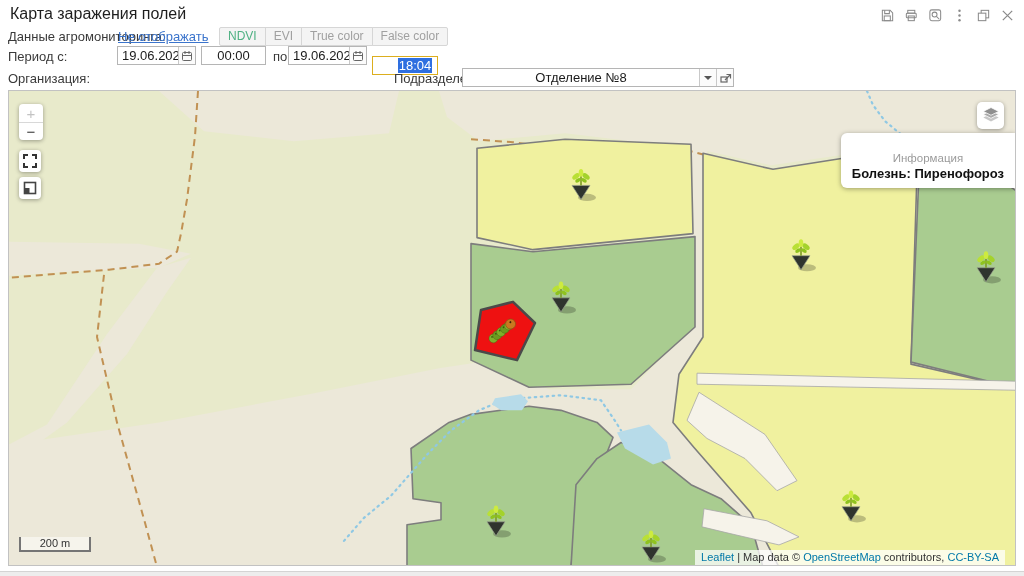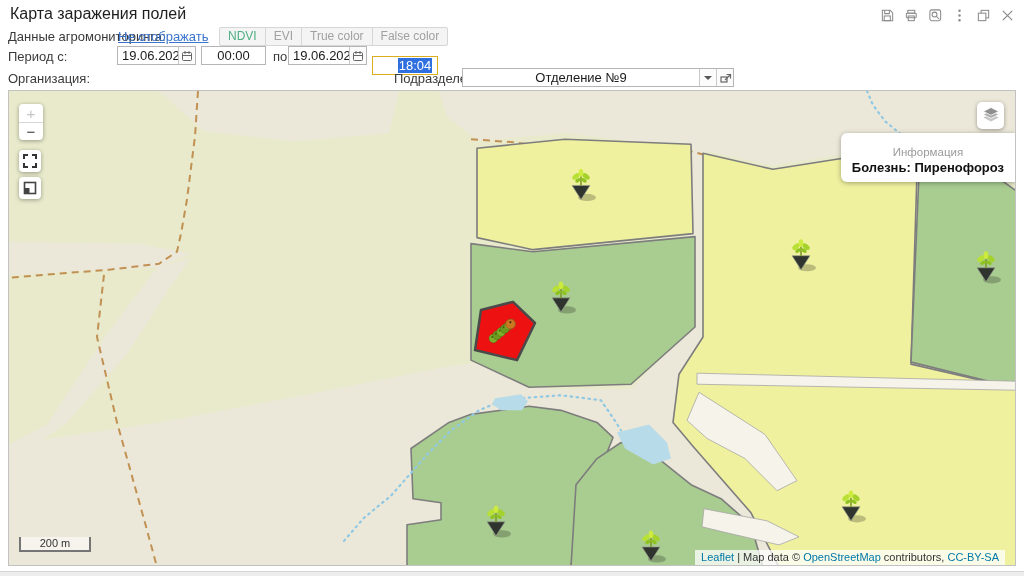--- a/index.html
+++ b/index.html
@@ -44,21 +44,21 @@
   .zbtn.dis { color:#c3c3c3; cursor:default; }
   .zbtn + .zbtn { border-top:1px solid #d8d8d8; }
   .fsbtn { left:10px; top:59px; width:22px; height:22px; display:flex; align-items:center;
            justify-content:center; cursor:pointer; }
   .selbtn { left:10px; top:86px; width:22px; height:22px; display:flex; align-items:center;
             justify-content:center; cursor:pointer; }
   .layersbtn { right:11px; top:11px; width:27px; height:27px; border-radius:5px;
                display:flex; align-items:center; justify-content:center; cursor:pointer; }
 
   .infotip { position:absolute; right:0; top:42px; background:#fff; border-radius:6px 0 0 6px;
-             box-shadow:0 1px 5px rgba(0,0,0,.35); padding:13px 11px 7px; }
+             box-shadow:0 1px 5px rgba(0,0,0,.35); padding:19px 11px 7px; }
   .infotip .t1 { font-size:11.5px; color:#9b9b9b; }
   .infotip .t2 { font-size:13px; font-weight:bold; color:#111; margin-top:2px; white-space:nowrap; }
 
   .scalebar { position:absolute; left:10px; bottom:13px; width:72px; font-size:11px; color:#333;
               background:rgba(255,255,255,.5); border:2px solid #757575; border-top:none;
               padding:0 4px 1px; }
   .attrib { position:absolute; right:10px; bottom:0; background:rgba(255,255,255,.75);
             font-size:11px; color:#333; padding:1px 6px 2px; white-space:nowrap; }
   .attrib .alink { color:#0078A8; cursor:pointer; }
 
@@ -149,21 +149,21 @@
         </svg>
     </span>
   </div>
   <div class="field focused" style="left:372px;top:56px;width:66px;padding-left:20px;">
     <span class="txt"><span class="sel">18:04</span></span>
   </div>
 
   <div class="lbl" style="left:8px;top:71px;">Организация:</div>
   <div class="lbl" style="left:394px;top:71px;">Подразделение:</div>
   <div class="field" style="left:462px;top:68px;width:272px;">
-    <span class="txt">Отделение №9</span>
+    <span class="txt">Отделение №8</span>
     <span class="sqbtn">
         <span class="arrow"></span>
       </span>
     <span class="sqbtn">
       <svg width="13" height="13" viewBox="0 0 13 13">
           <g stroke="#666" stroke-width="1.2" fill="none">
             <rect x="2" y="6" width="6" height="5"></rect>
             <path d="M6,9 L11.5,3.5 M7.5,3.5 h4 v4"></path>
           </g>
         </svg>

